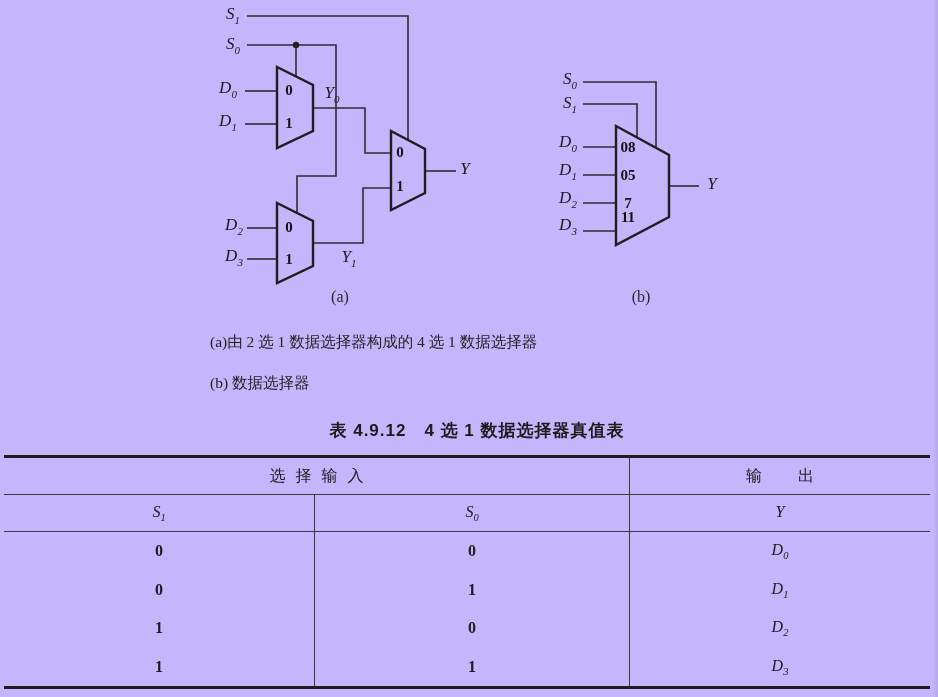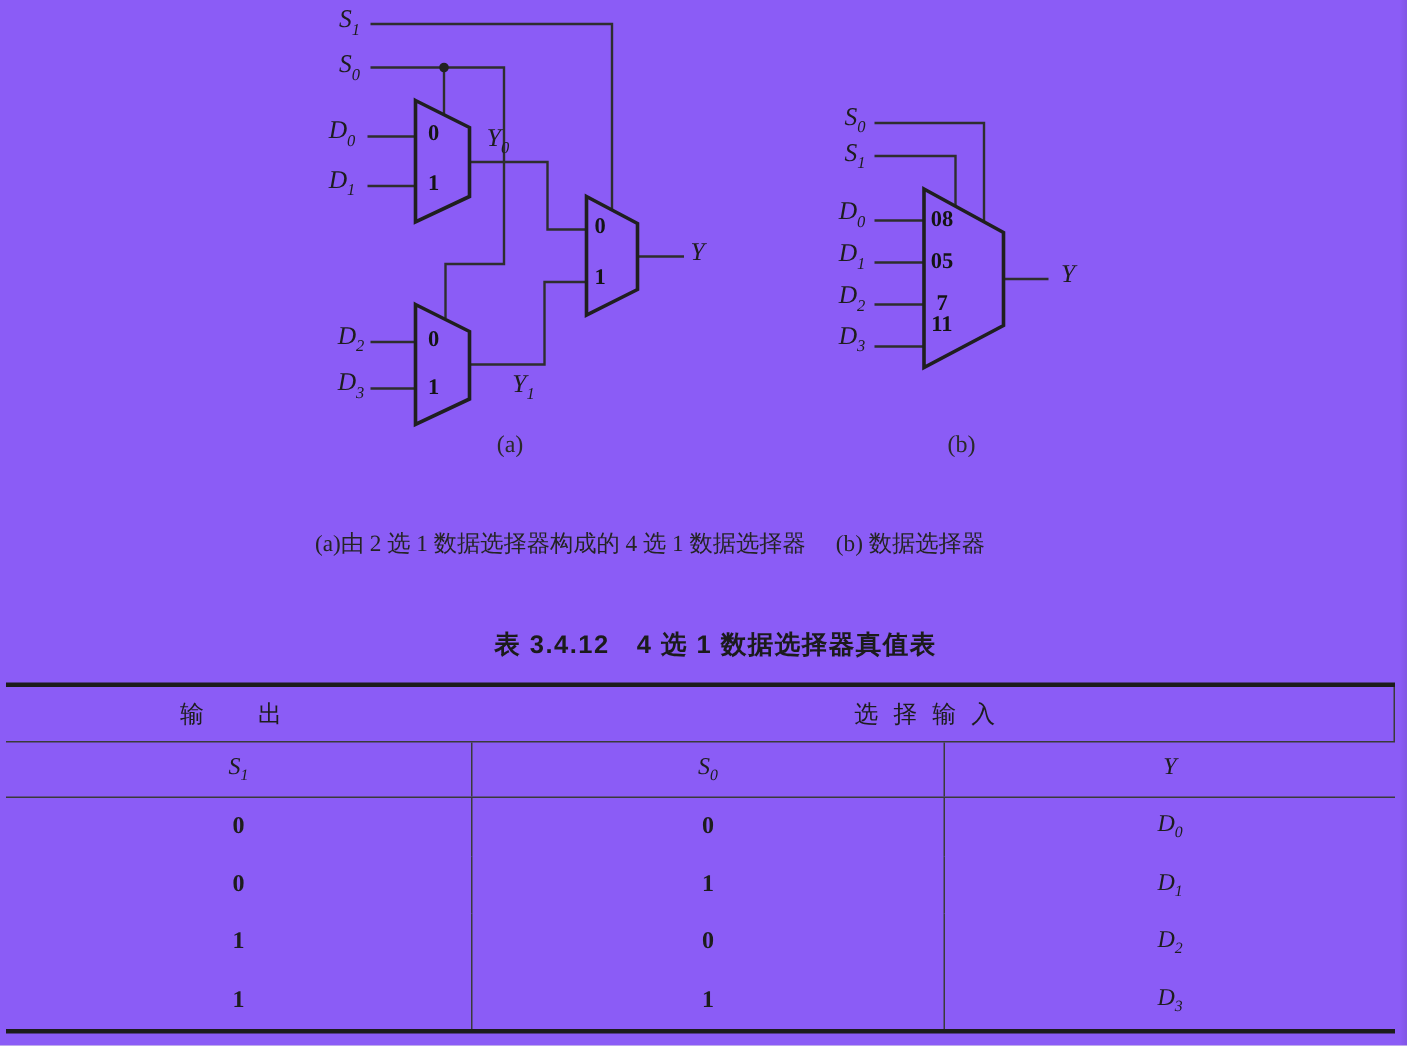--- a/index.html
+++ b/index.html
@@ -1,34 +1,34 @@
 <!DOCTYPE html>
 <html><head>
 <meta charset="utf-8">
 <style>
   html,body{margin:0;padding:0;background:#e8e8e6;}
   .page{
     position:relative;width:938px;height:697px;margin:0 auto;
-    background:#8b5cf6;overflow:hidden;
+    background:#c4b5fd;overflow:hidden;
     font-family:"Liberation Serif","DejaVu Serif",serif;color:#222;
   }
   svg.wires{position:absolute;left:0;top:0;}
   
   .lbl{position:absolute;transform:translate(-50%,-50%);
        font-size:17px;font-style:italic;white-space:nowrap;color:#1d1d1d;line-height:1;}
   .lbl sub{font-size:11px;font-style:italic;vertical-align:-5px;letter-spacing:0;}
   
   .port{position:absolute;transform:translate(-50%,-50%);
         font-size:15px;font-weight:bold;font-style:normal;color:#141414;line-height:1;}
   .panel{position:absolute;transform:translate(-50%,-50%);
          font-size:16px;color:#2a2a2a;line-height:1;}
   .cap-title{position:absolute;left:413px;top:332px;transform:translate(-50%,-50%);
              font-size:17px;white-space:nowrap;color:#242424;letter-spacing:1px;}
   .cap-sub{position:absolute;left:210px;top:363px;transform:translateY(-50%);
-           font-size:15.5px;display:flex;gap:20px;white-space:nowrap;color:#242424;}
+           font-size:15.5px;display:flex;gap:20px;white-space:nowrap;color:#242424;flex-direction:column;}
   .tbl-title{position:absolute;left:477px;top:430px;transform:translate(-50%,-50%);
              font-family:"Liberation Sans","DejaVu Sans",sans-serif;
              font-weight:bold;font-size:17px;white-space:nowrap;color:#1b1b1b;letter-spacing:1px;}
   
   .ttable{position:absolute;left:4px;top:455px;width:926px;color:#1d1d1d;}
   .hline{height:1px;background:#3a3a3a;}
   .hline.thick{height:3px;background:#1c1c1c;}
   .trow{display:flex;}
   .cell{display:flex;align-items:center;justify-content:center;font-size:16px;}
   .hrow{height:36px;}
@@ -110,27 +110,27 @@
   <span class="port" style="left:628px;top:175px">05</span>
   <span class="port" style="left:628px;top:203px">7</span>
   <span class="port" style="left:628px;top:217px">11</span>
   <span class="panel" style="left:641px;top:297px">(b)</span>
 
   <div class="cap-sub">
     <span>(a)由 2 选 1 数据选择器构成的 4 选 1 数据选择器</span>
     <span>(b) 数据选择器</span>
   </div>
 
-  <div class="tbl-title">表 3.4.12　4 选 1 数据选择器真值表</div>
+  <div class="tbl-title">表 4.9.12　4 选 1 数据选择器真值表</div>
 
   <div class="ttable">
     <div class="hline thick"></div>
     <div class="trow hrow">
+      <div class="cell g1">选择输入</div>
       <div class="cell g2">输　出</div>
-      <div class="cell g1">选择输入</div>
     </div>
     <div class="hline"></div>
     <div class="trow hrow">
       <div class="cell c1">
           <span class="sym"><span>S</span><sub>1</sub></span>
         </div>
       <div class="cell c2">
           <span class="sym"><span>S</span><sub>0</sub></span>
         </div>
       <div class="cell c3">

